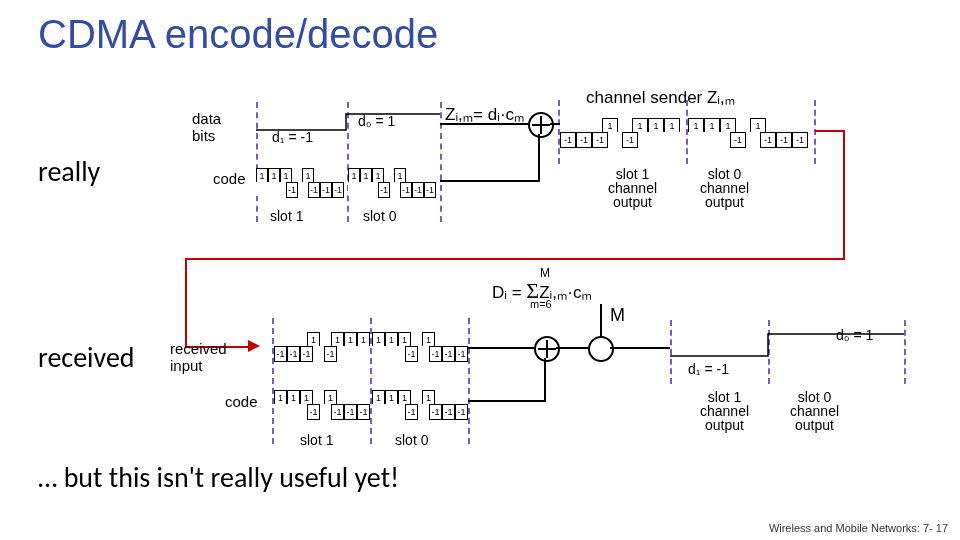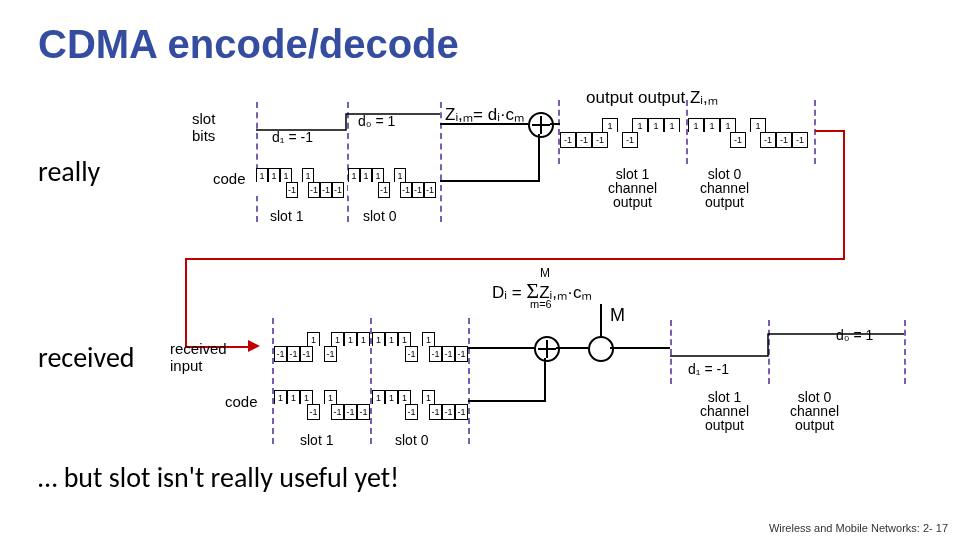--- a/index.html
+++ b/index.html
@@ -1,16 +1,16 @@
 <!DOCTYPE html>
 <html><head>
 <meta charset="utf-8">
 <style>
   html,body{margin:0;padding:0;width:960px;height:540px;font-family:"Segoe UI",Arial,sans-serif;background:#fff;overflow:hidden}
-  .title{position:absolute;left:38px;top:22px;font-size:40px;font-weight:700;color:#354da0}
+  .title{position:absolute;left:38px;top:12px;font-size:40px;font-weight:400;color:#354da0}
   .lbl{position:absolute;font-size:15px;color:#000}
   .lbl-sender{left:38px;top:154px;font-size:28px;font-family:"Calibri",Arial,sans-serif;color:#000}
   .lbl-receiver{left:38px;top:340px;font-size:28px;font-family:"Calibri",Arial,sans-serif}
   .lbl-data-bits{left:192px;top:110px}
   .lbl-code{left:213px;top:170px}
   .lbl-d0{left:358px;top:113px;font-size:14px}
   .lbl-d1{left:272px;top:129px;font-size:14px}
   .lbl-zeq{left:445px;top:102px;font-size:17px}
   .lbl-chanout{left:586px;top:85px;font-size:17px}
   .lbl-slot1-top{left:270px;top:208px;font-size:14px}
@@ -51,29 +51,29 @@
   .redwire{position:absolute;background:#c00000}
 </style>
 </head>
 <body>
 
 <div class="title">CDMA encode/decode</div>
 
 <div class="lbl lbl-sender">really</div>
 <div class="lbl lbl-receiver">received</div>
 
-<div class="lbl lbl-data-bits" style="white-space:pre">slot
+<div class="lbl lbl-data-bits" style="white-space:pre">data
 bits</div>
 <div class="lbl lbl-code">code</div>
 
 <div class="lbl lbl-d0">d₀ = 1</div>
 <div class="lbl lbl-d1">d₁ = -1</div>
 
 <div class="lbl lbl-zeq">Zᵢ,ₘ= dᵢ·cₘ</div>
-<div class="lbl lbl-chanout">output output Zᵢ,ₘ</div>
+<div class="lbl lbl-chanout">channel sender Zᵢ,ₘ</div>
 
 <div class="dash" style="left:256px;top:102px;height:120px"></div>
 <div class="dash" style="left:347px;top:102px;height:120px"></div>
 <div class="dash" style="left:440px;top:102px;height:120px"></div>
 <div class="dash" style="left:558px;top:100px;height:64px"></div>
 <div class="dash" style="left:686px;top:100px;height:64px"></div>
 <div class="dash" style="left:814px;top:100px;height:64px"></div>
 
 <svg class="step" style="left:256px;top:110px" width="186" height="30">
   <polyline points="0,20 90,20 90,4 184,4" fill="none" stroke="#000" stroke-width="1.5"></polyline>
@@ -176,14 +176,14 @@
 
 <div class="lbl lbl-slot1-bot">slot 1</div>
 <div class="lbl lbl-slot0-bot">slot 0</div>
 <div class="lbl lbl-s1co-bot" style="white-space:pre">slot 1
 channel
 output</div>
 <div class="lbl lbl-s0co-bot" style="white-space:pre">slot 0
 channel
 output</div>
 
-<div class="lbl note">… but slot isn't really useful yet!</div>
-<div class="footer">Wireless and Mobile Networks: 2- 17</div>
+<div class="lbl note">… but this isn't really useful yet!</div>
+<div class="footer">Wireless and Mobile Networks: 7- 17</div>
 
 </body></html>

